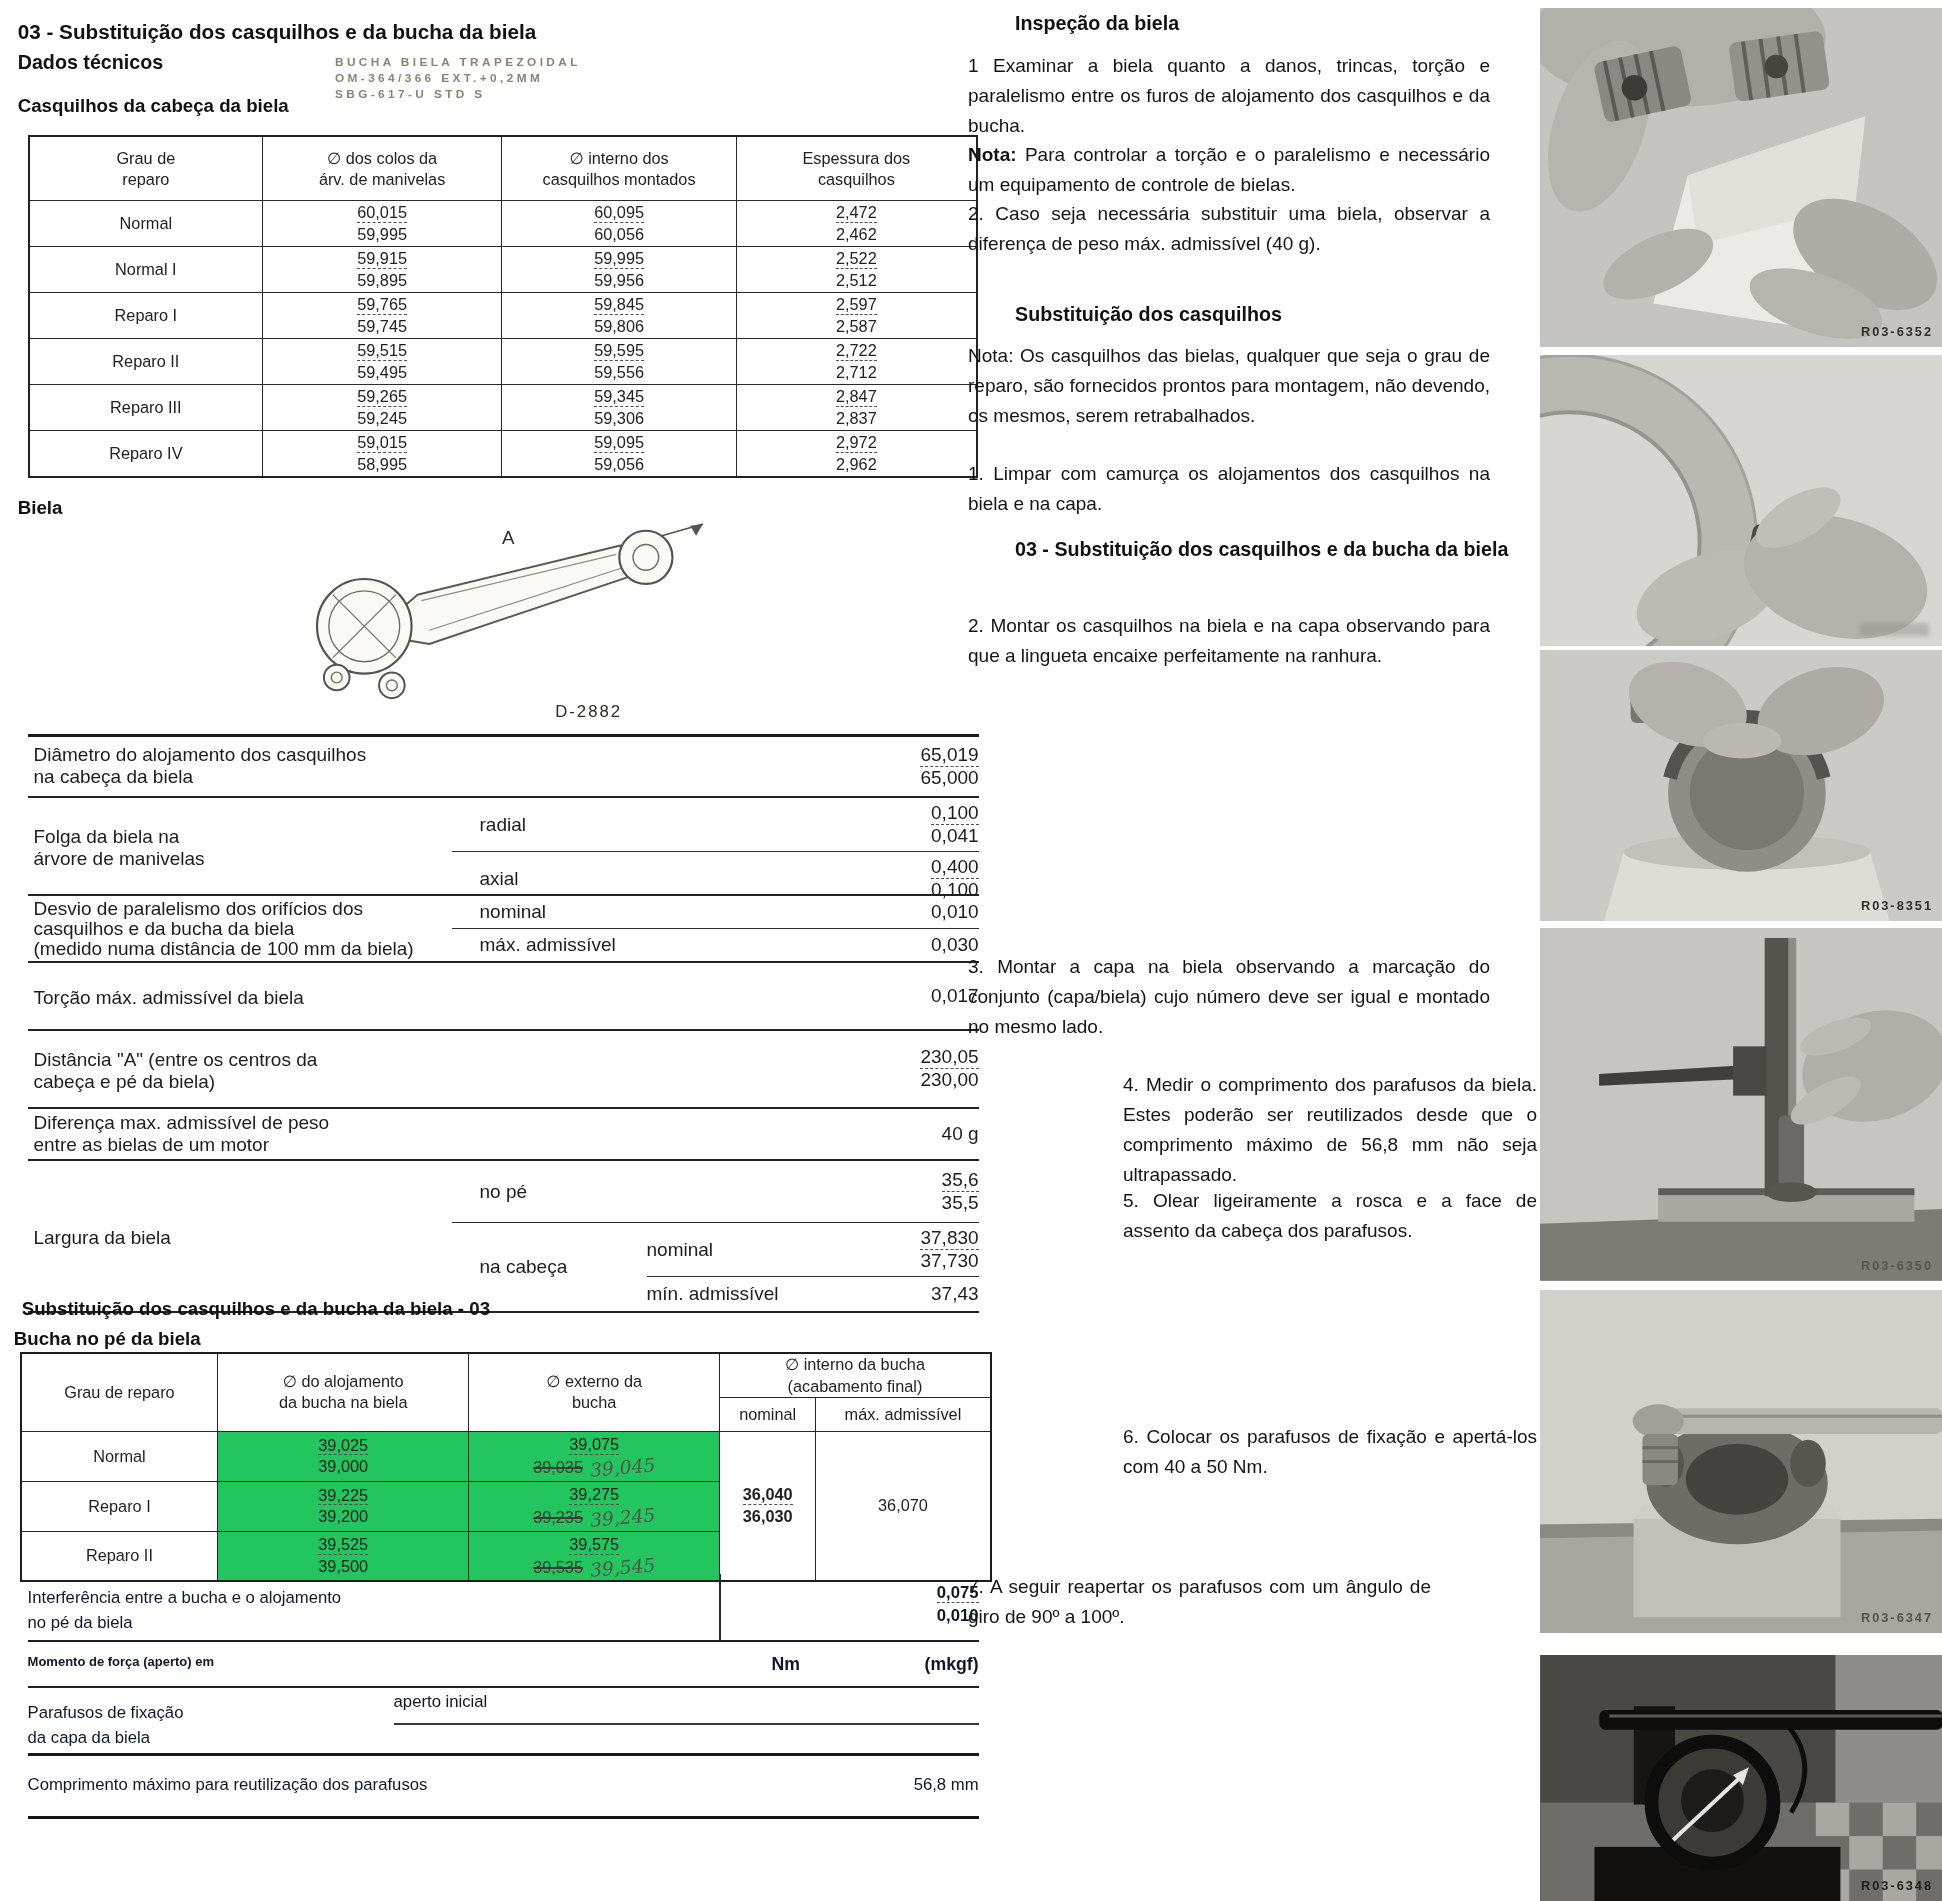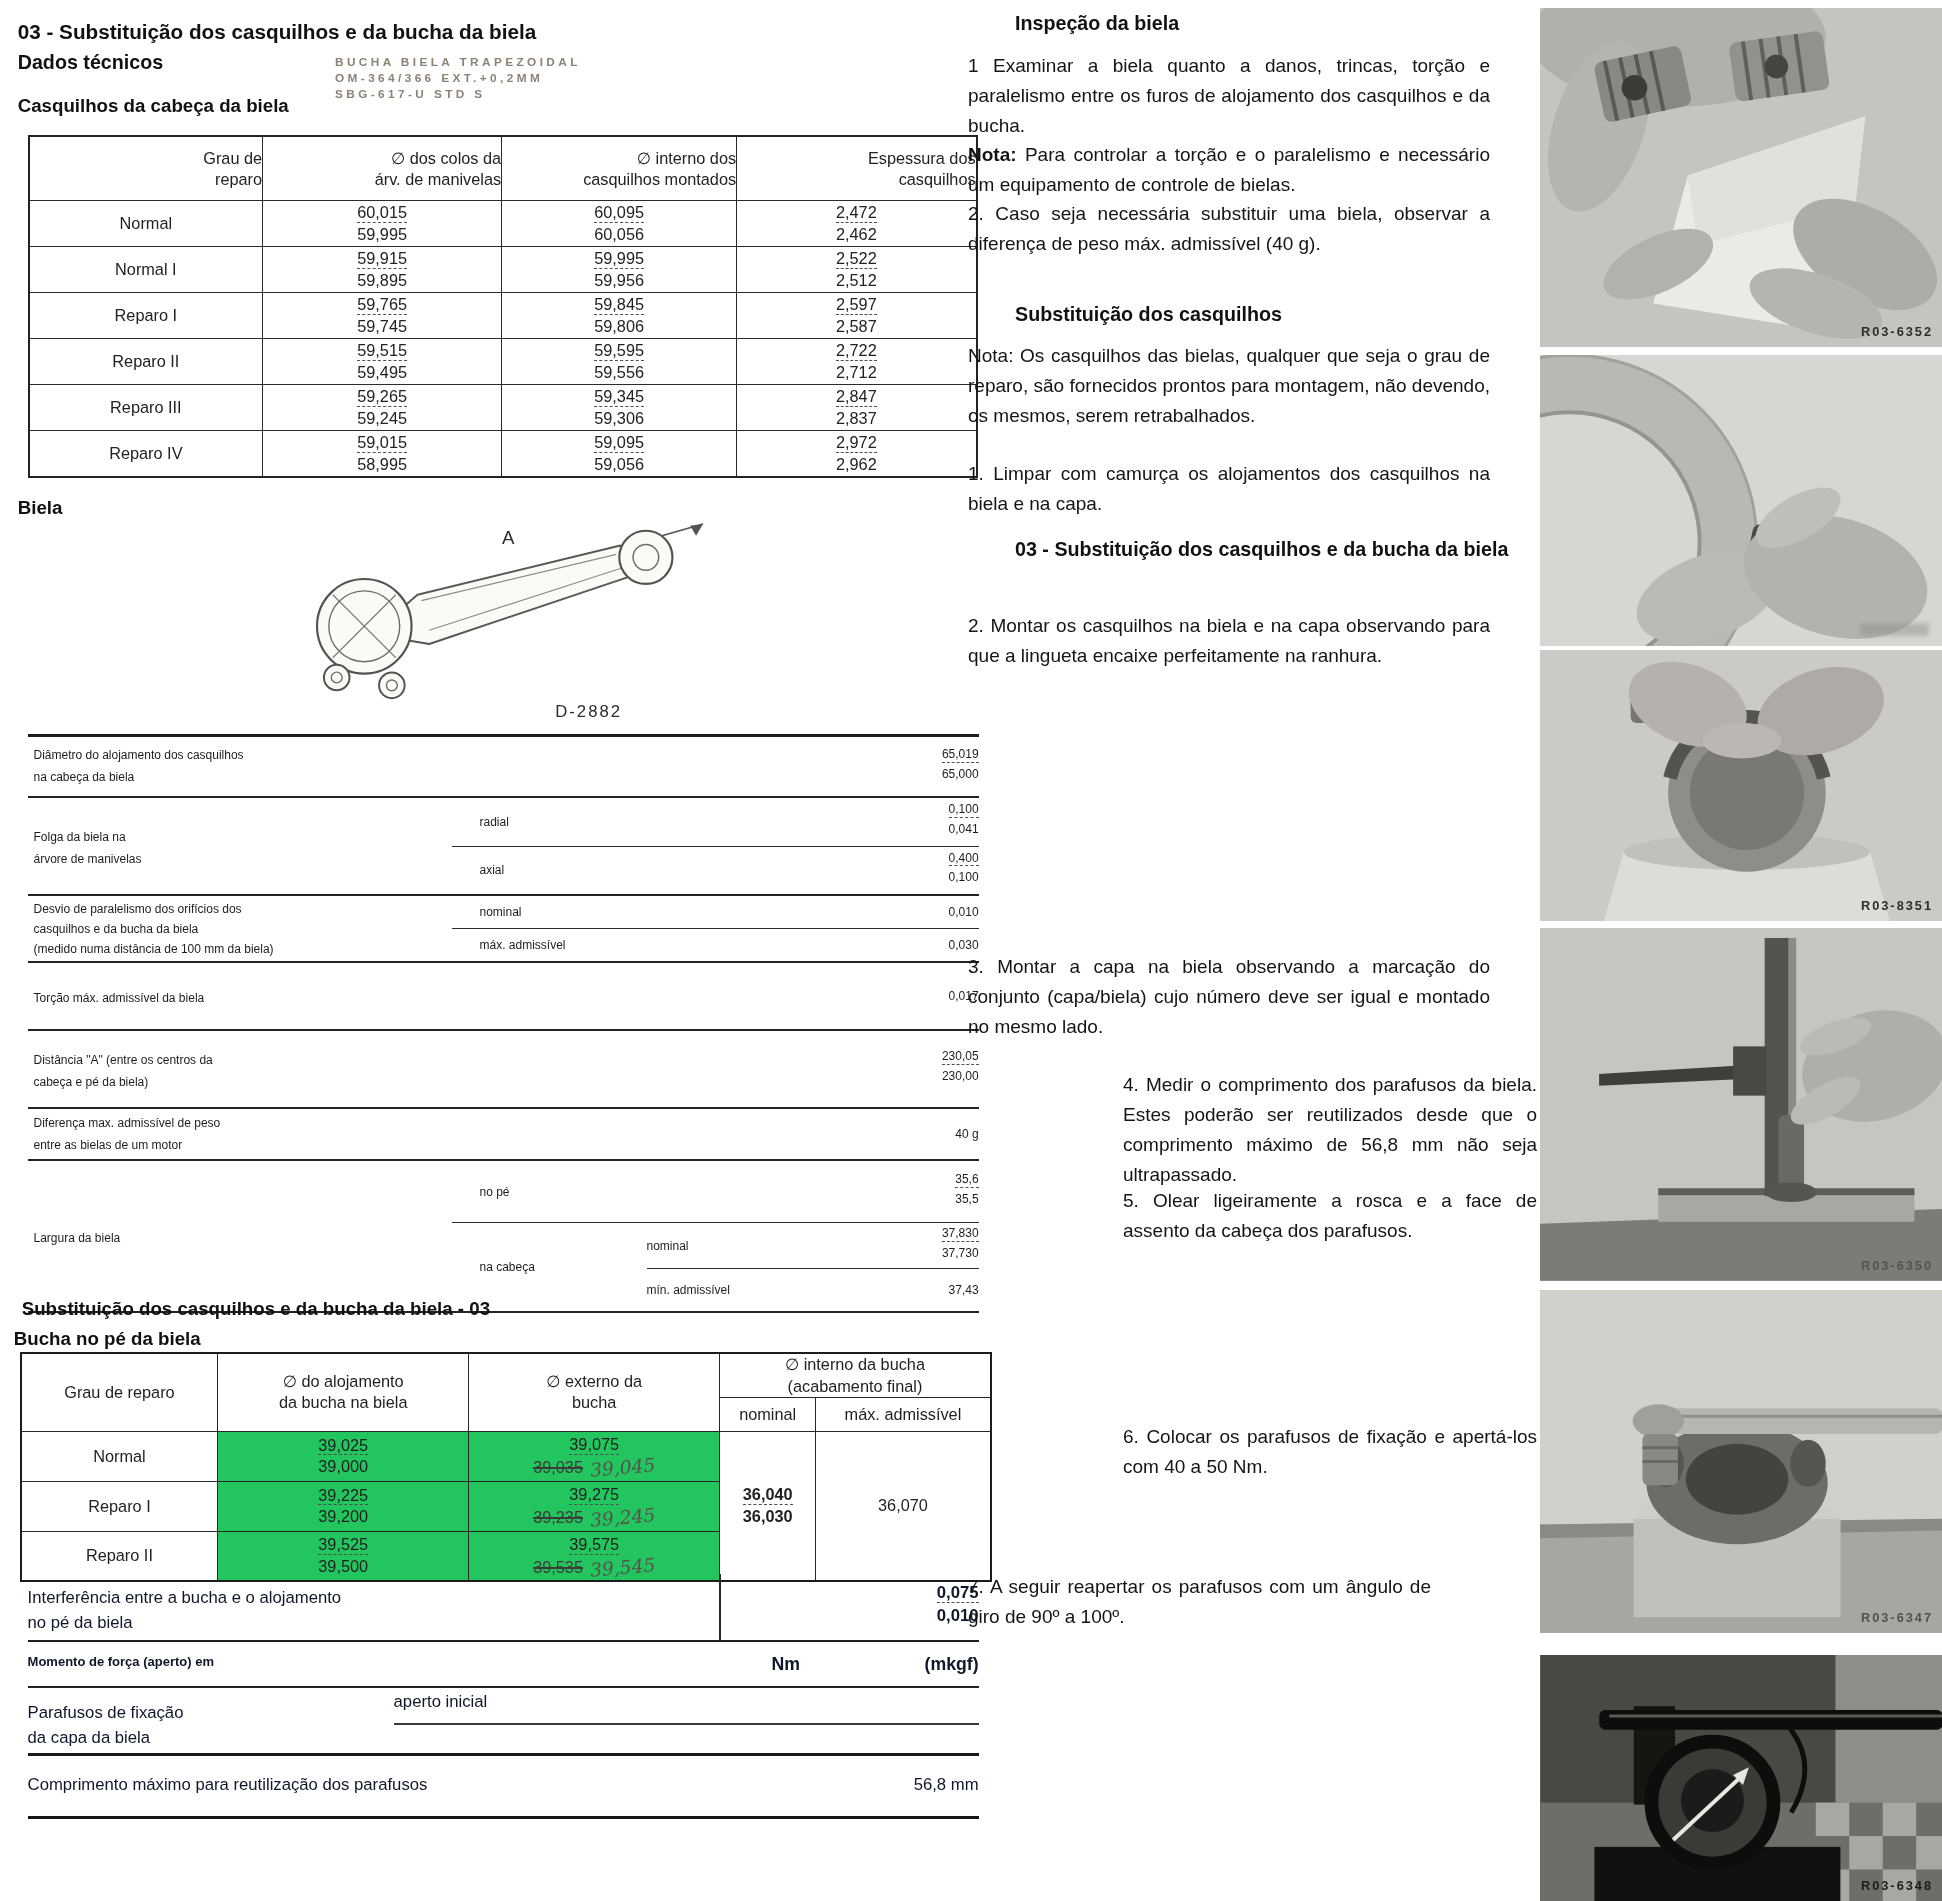--- a/index.html
+++ b/index.html
@@ -9,25 +9,25 @@
   .b{font-weight:bold;}
   
   .h-main{font-size:20.7px;font-weight:bold;color:#111;}
   .h-sub{font-size:18.7px;font-weight:bold;color:#111;}
   .stamp{font-size:11.8px;font-weight:bold;letter-spacing:3.4px;color:#8b8374;line-height:15.8px;white-space:nowrap;}
   
   table{border-collapse:collapse;table-layout:fixed;}
   #t1{width:950px;border:2.5px solid #222;}
   #t1 th,#t1 td{border:1.7px solid #2b2b2b;text-align:center;vertical-align:middle;
       font-size:16.3px;font-weight:normal;color:#222;padding:0;}
-  #t1 th{height:63px;line-height:20.7px;text-align:right;}
+  #t1 th{height:63px;line-height:20.7px;}
   #t1 td{height:45px;line-height:21.7px;}
   .u{border-bottom:1.5px dashed #4f4f4c;padding-bottom:0px;display:inline-block;line-height:1.15;}
   
-  .speclist{left:27.6px;top:734px;width:951px;border-top:3px solid #1c1c1c;font-size:12px;color:#1d1d1d;}
+  .speclist{left:27.6px;top:734px;width:951px;border-top:3px solid #1c1c1c;font-size:19px;color:#1d1d1d;}
   .srow{display:flex;border-bottom:2px solid #232323;position:relative;align-items:stretch;}
   .lab{width:44%;padding:6.9px 0 3.9px 5.9px;line-height:22px;display:flex;flex-direction:column;justify-content:flex-start;}
   .lab.center{justify-content:center;}
   .subcol{flex:1;display:flex;flex-direction:column;}
   .subrow{flex:1;display:flex;align-items:center;justify-content:space-between;padding-left:27.6px;}
   .subrow + .subrow{border-top:1.8px solid #2c2c2c;}
   .vpair{display:flex;flex-direction:column;align-items:flex-end;line-height:22.7px;padding:3.9px 0;}
   .vone{text-align:right;}
   .srow .rightv{margin-left:auto;display:flex;align-items:center;}
   .cab{width:167px;display:flex;align-items:center;padding-left:27.6px;}

